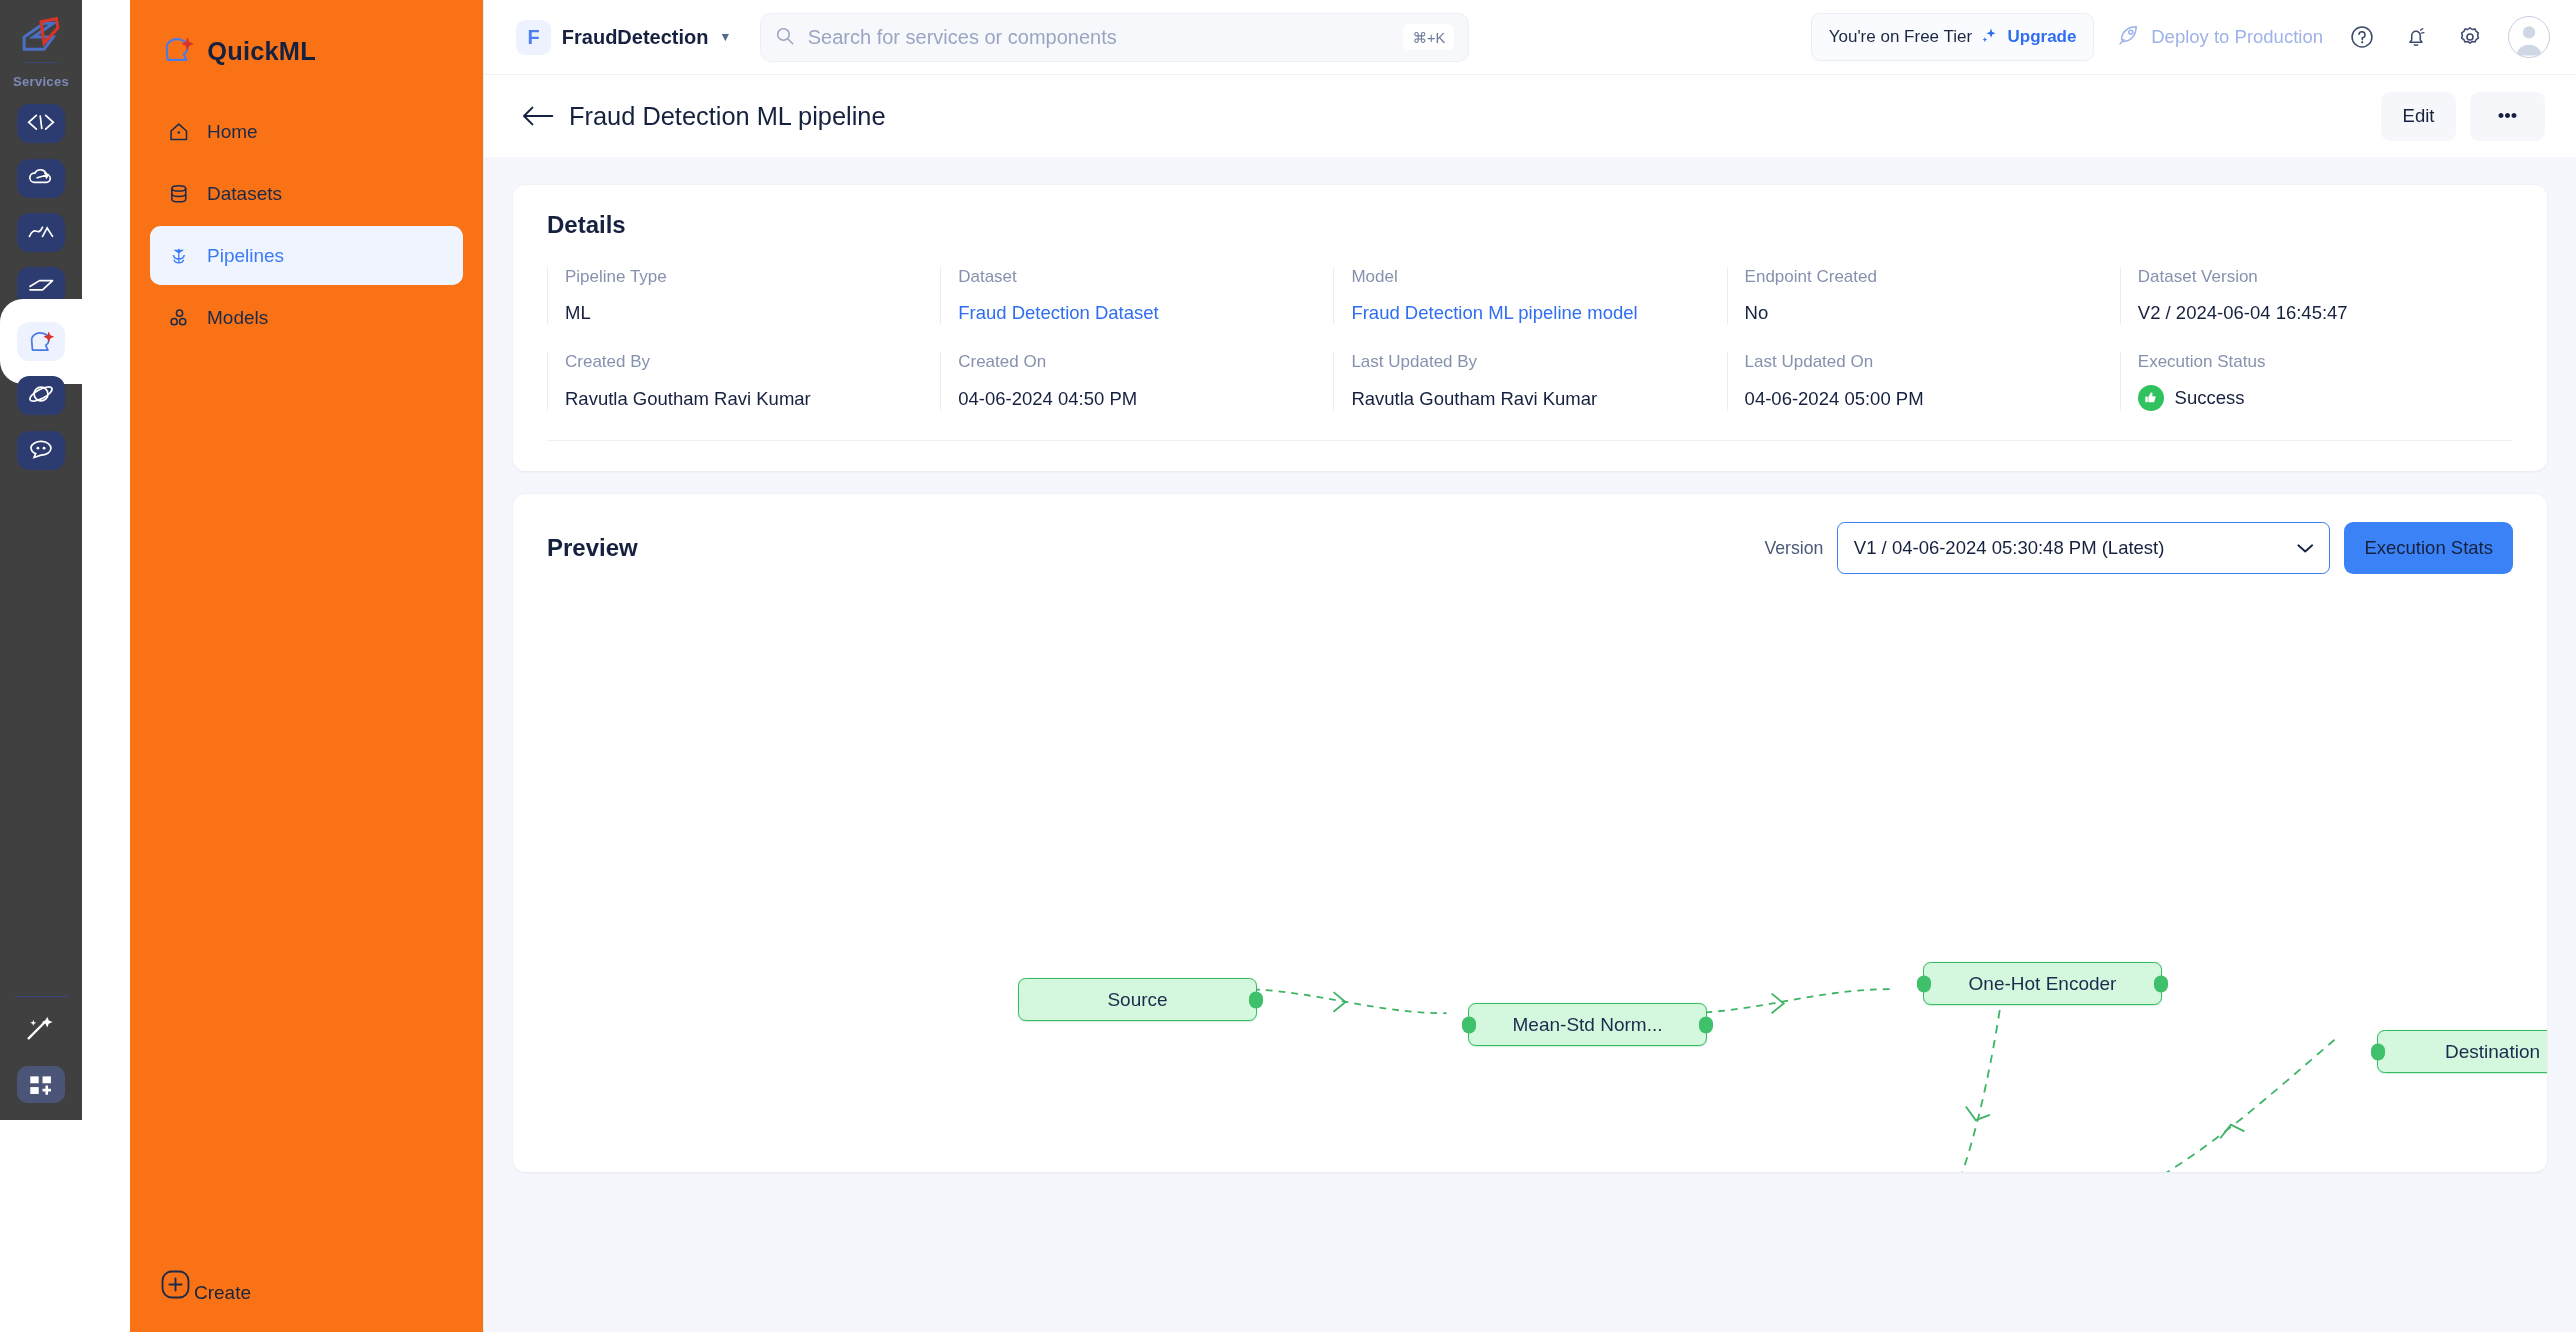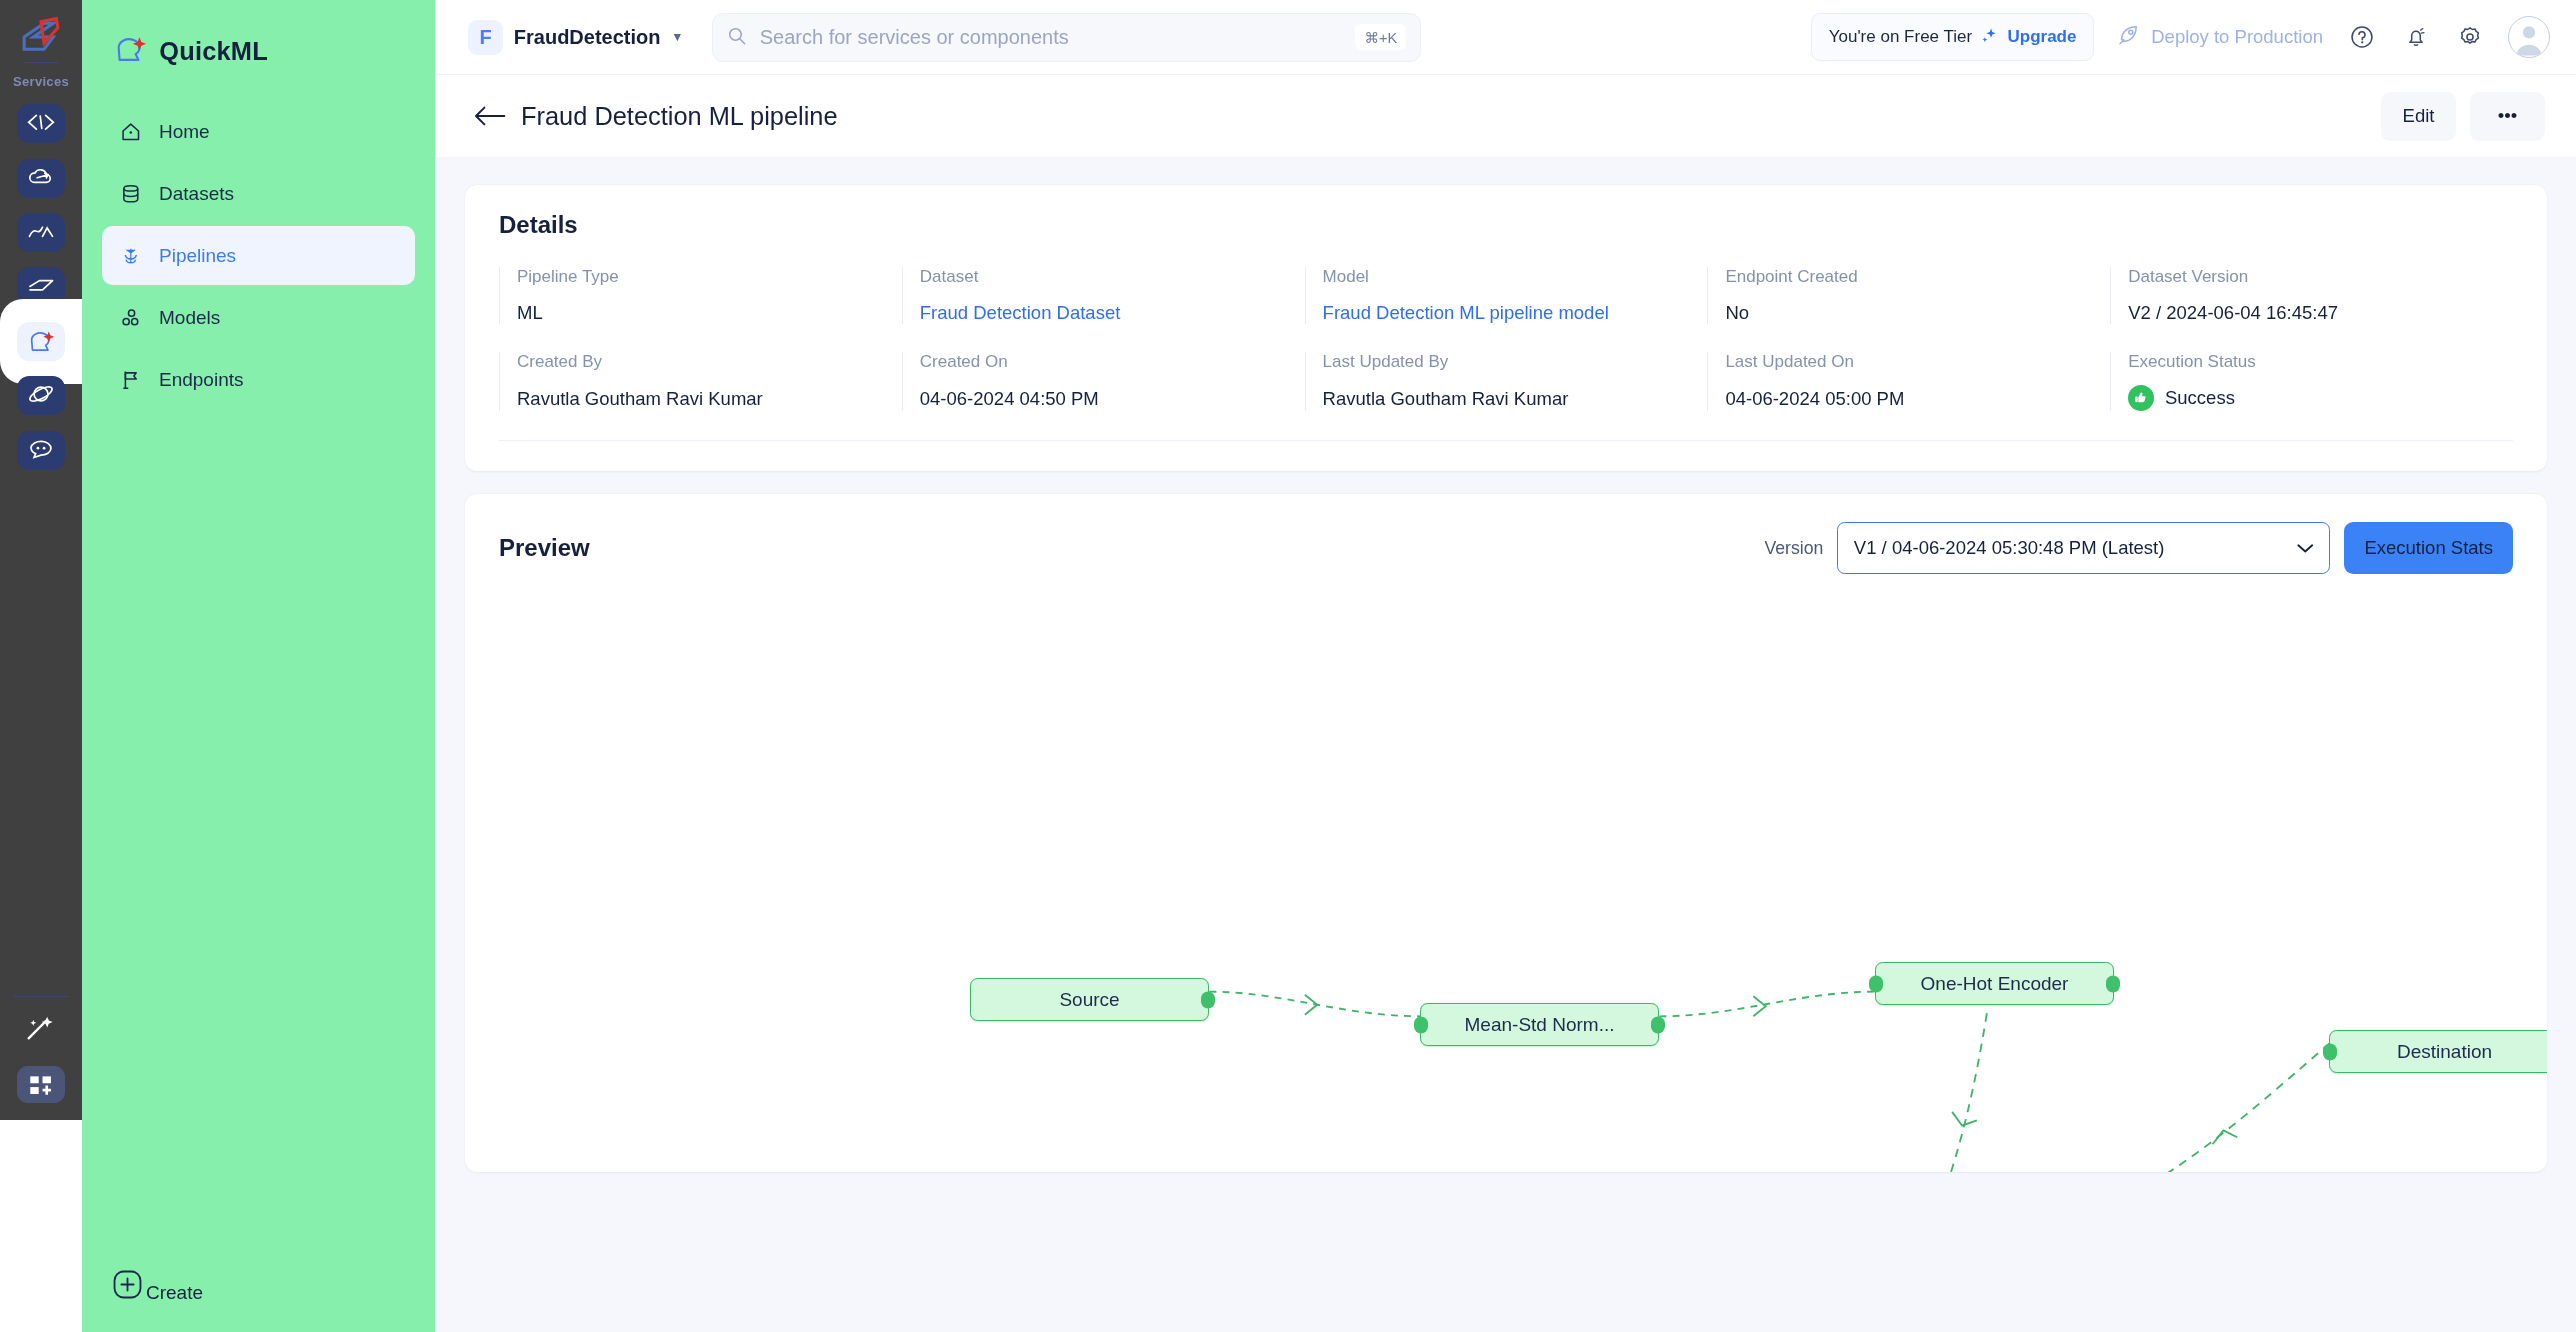--- a/index.html
+++ b/index.html
@@ -50,24 +50,25 @@
   #rail-bottom-div { width: 54px; height: 0.8px; background: #39477a; margin-bottom: 12.3px; }
   #rail-wand { margin-bottom: 20px; width: 37px; height: 37px; display:flex;align-items:center;justify-content:center;}
   #rail-apps {
     margin-bottom: 17px; width: 48px; height: 37px; border-radius: 10.8px;
     background: #4b5578; display: flex; align-items: center; justify-content: center;
   }
 
   
   #sidebar {
     width: 354px; flex: 0 0 354px; height: 1333px;
-    background: #86efac;
+    background: #f97316;
     border-right: 0.8px solid #e6e9f2;
     display: flex; flex-direction: column;
     position: relative;
+    margin-left: 48px;
   }
   #sidebar-brand {
     display: flex; align-items: center; gap: 12.3px;
     padding: 0 0 0 31px; height: 102px;
   }
   #sidebar-brand-text { font-size: 25.4px; font-weight: 700; color: #16213f; letter-spacing:0.2px;}
   #nav { padding: 0 20px; display: flex; flex-direction: column; gap: 3.1px; }
   .nav-item {
     display: flex; align-items: center; gap: 17px;
     height: 59px; padding: 0 17px; border-radius: 10.8px;
@@ -334,29 +335,20 @@
     </div>
     <div class="nav-item">
       <span class="nav-icn">
         <svg width="21.6" height="21.6" viewBox="0 0 28 28">
             <circle cx="15" cy="8" r="4" fill="none" stroke="#1c2a4a" stroke-width="2"></circle>
             <circle cx="8" cy="19" r="4" fill="none" stroke="#1c2a4a" stroke-width="2"></circle>
             <circle cx="19" cy="19" r="4" fill="none" stroke="#1c2a4a" stroke-width="2"></circle>
           </svg>
       </span>
       <span>Models</span>
-    </div>
-    <div class="nav-item">
-      <span class="nav-icn">
-        <svg width="21.6" height="21.6" viewBox="0 0 28 28">
-            <path d="M7 4 V25 M5 25 h5" stroke="#1c2a4a" stroke-width="2" stroke-linecap="round"></path>
-            <path d="M7 5 h14 l-3 4 3 4 H7 Z" fill="none" stroke="#1c2a4a" stroke-width="2" stroke-linejoin="round"></path>
-          </svg>
-      </span>
-      <span>Endpoints</span>
     </div>
   </div>
 
   <div id="create-row">
     <span>
       <svg width="29" height="29" viewBox="0 0 38 38">
           <rect x="2" y="2" width="34" height="34" rx="12" fill="none" stroke="#1c2a4a" stroke-width="2.4"></rect>
           <path d="M19 11 v16 M11 19 h16" stroke="#1c2a4a" stroke-width="2.4" stroke-linecap="round"></path>
         </svg>
     </span>

